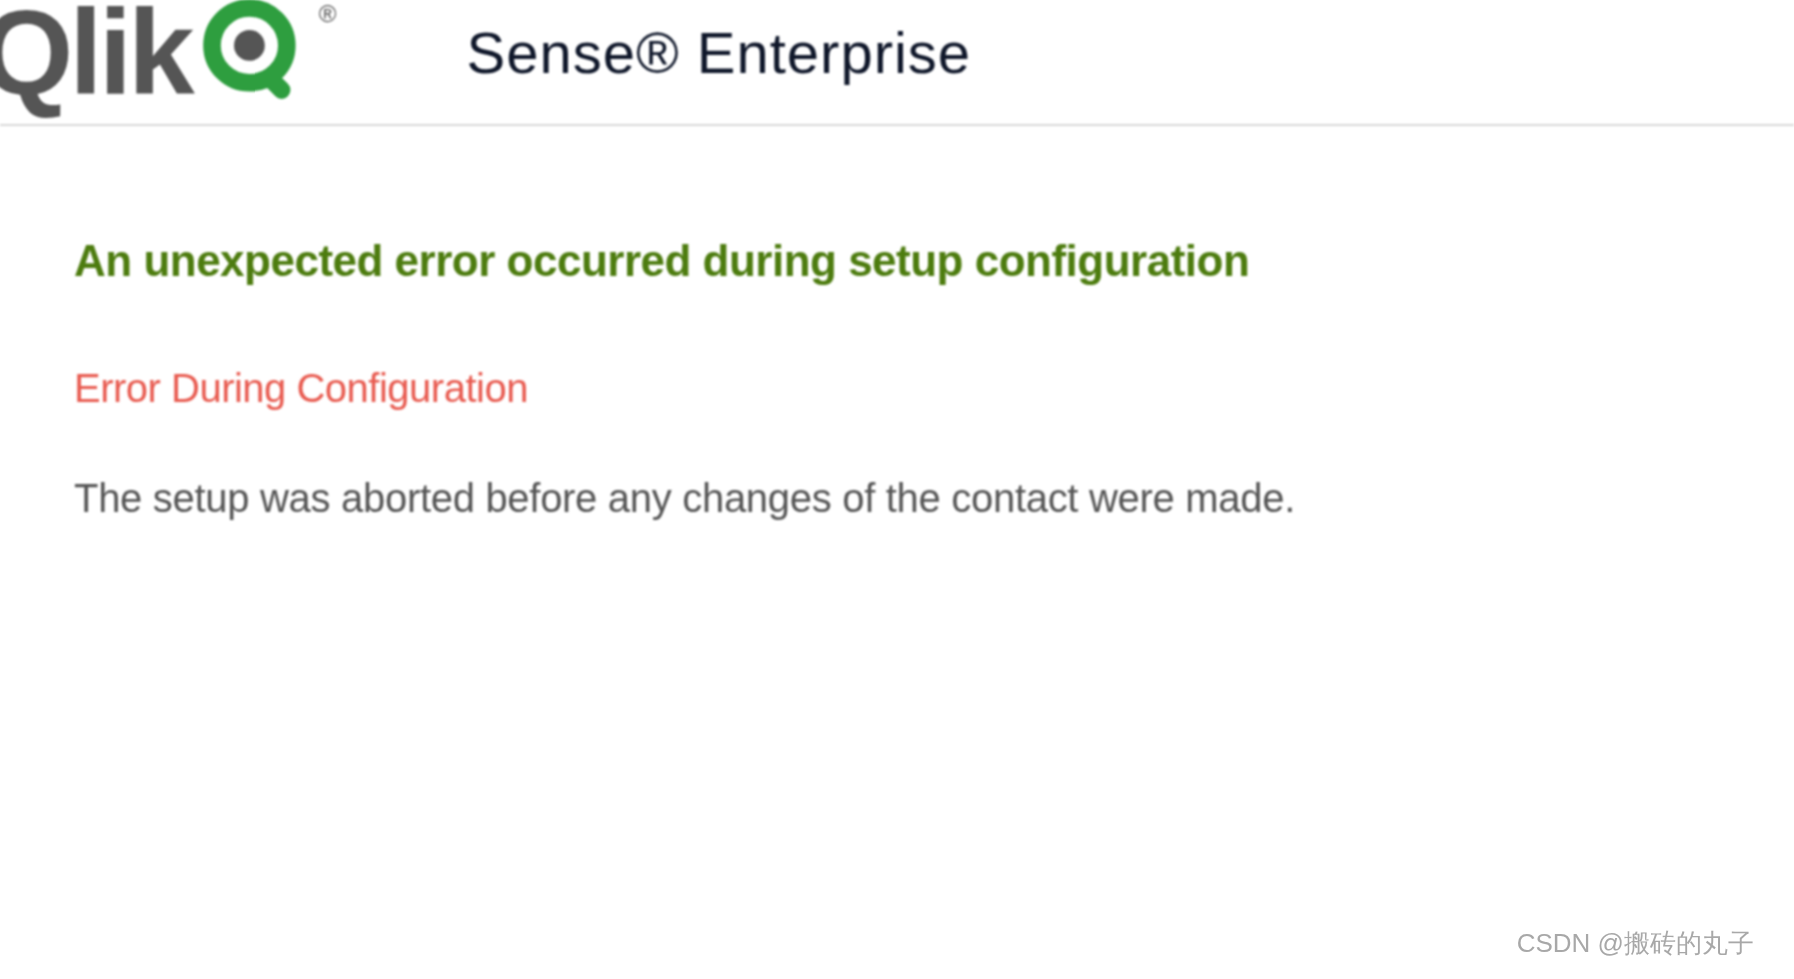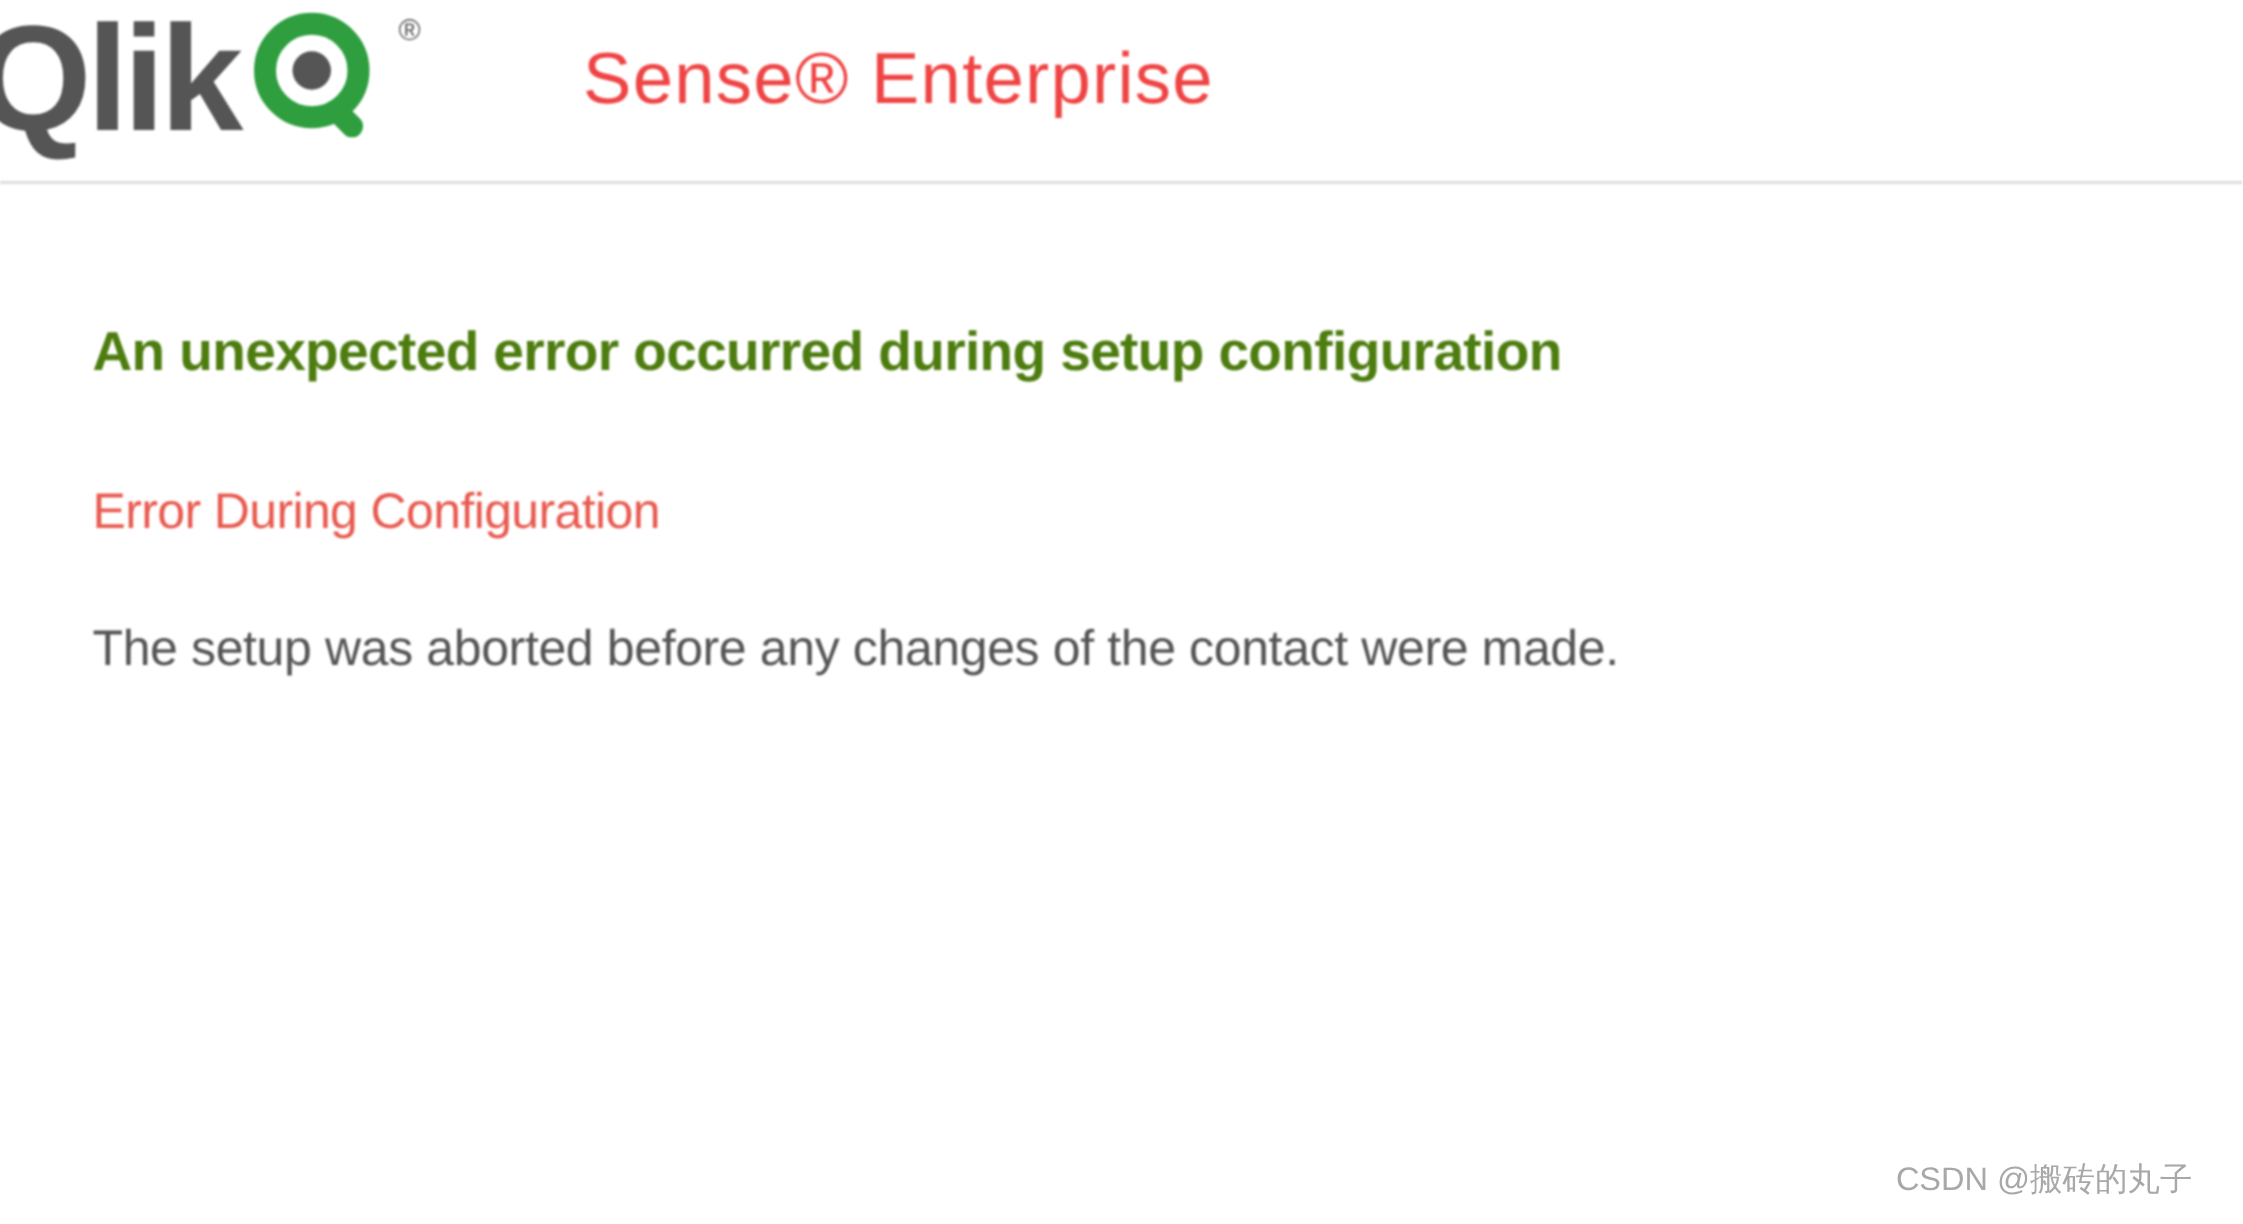--- a/index.html
+++ b/index.html
@@ -13,21 +13,21 @@
       width: 1794px;
       height: 979px;
       overflow: hidden;
       position: relative;
     }
     .header {
       display: flex;
       align-items: center;
       padding: 0 0 20px 0;
       border-bottom: 2px solid #d8d8d8;
-      height: 147px;
+      height: 126px;
     }
     .logo-wrapper {
       display: flex;
       align-items: center;
       gap: 18px;
       margin-left: -20px;
     }
     .logo-text {
       font-size: 120px;
       font-weight: 700;
@@ -48,21 +48,21 @@
     .logo-trademark {
       font-size: 24px;
       color: #555555;
       align-self: flex-start;
       margin-top: 8px;
       margin-left: -10px;
     }
     .product-name {
       font-size: 58px;
       font-weight: 400;
-      color: #ef4444;
+      color: #0f172a;
       margin-left: 130px;
       letter-spacing: 1px;
       filter: blur(0.6px);
     }
     .content {
       padding: 110px 74px 0 74px;
     }
     .main-heading {
       font-size: 44px;
       font-weight: 700;

